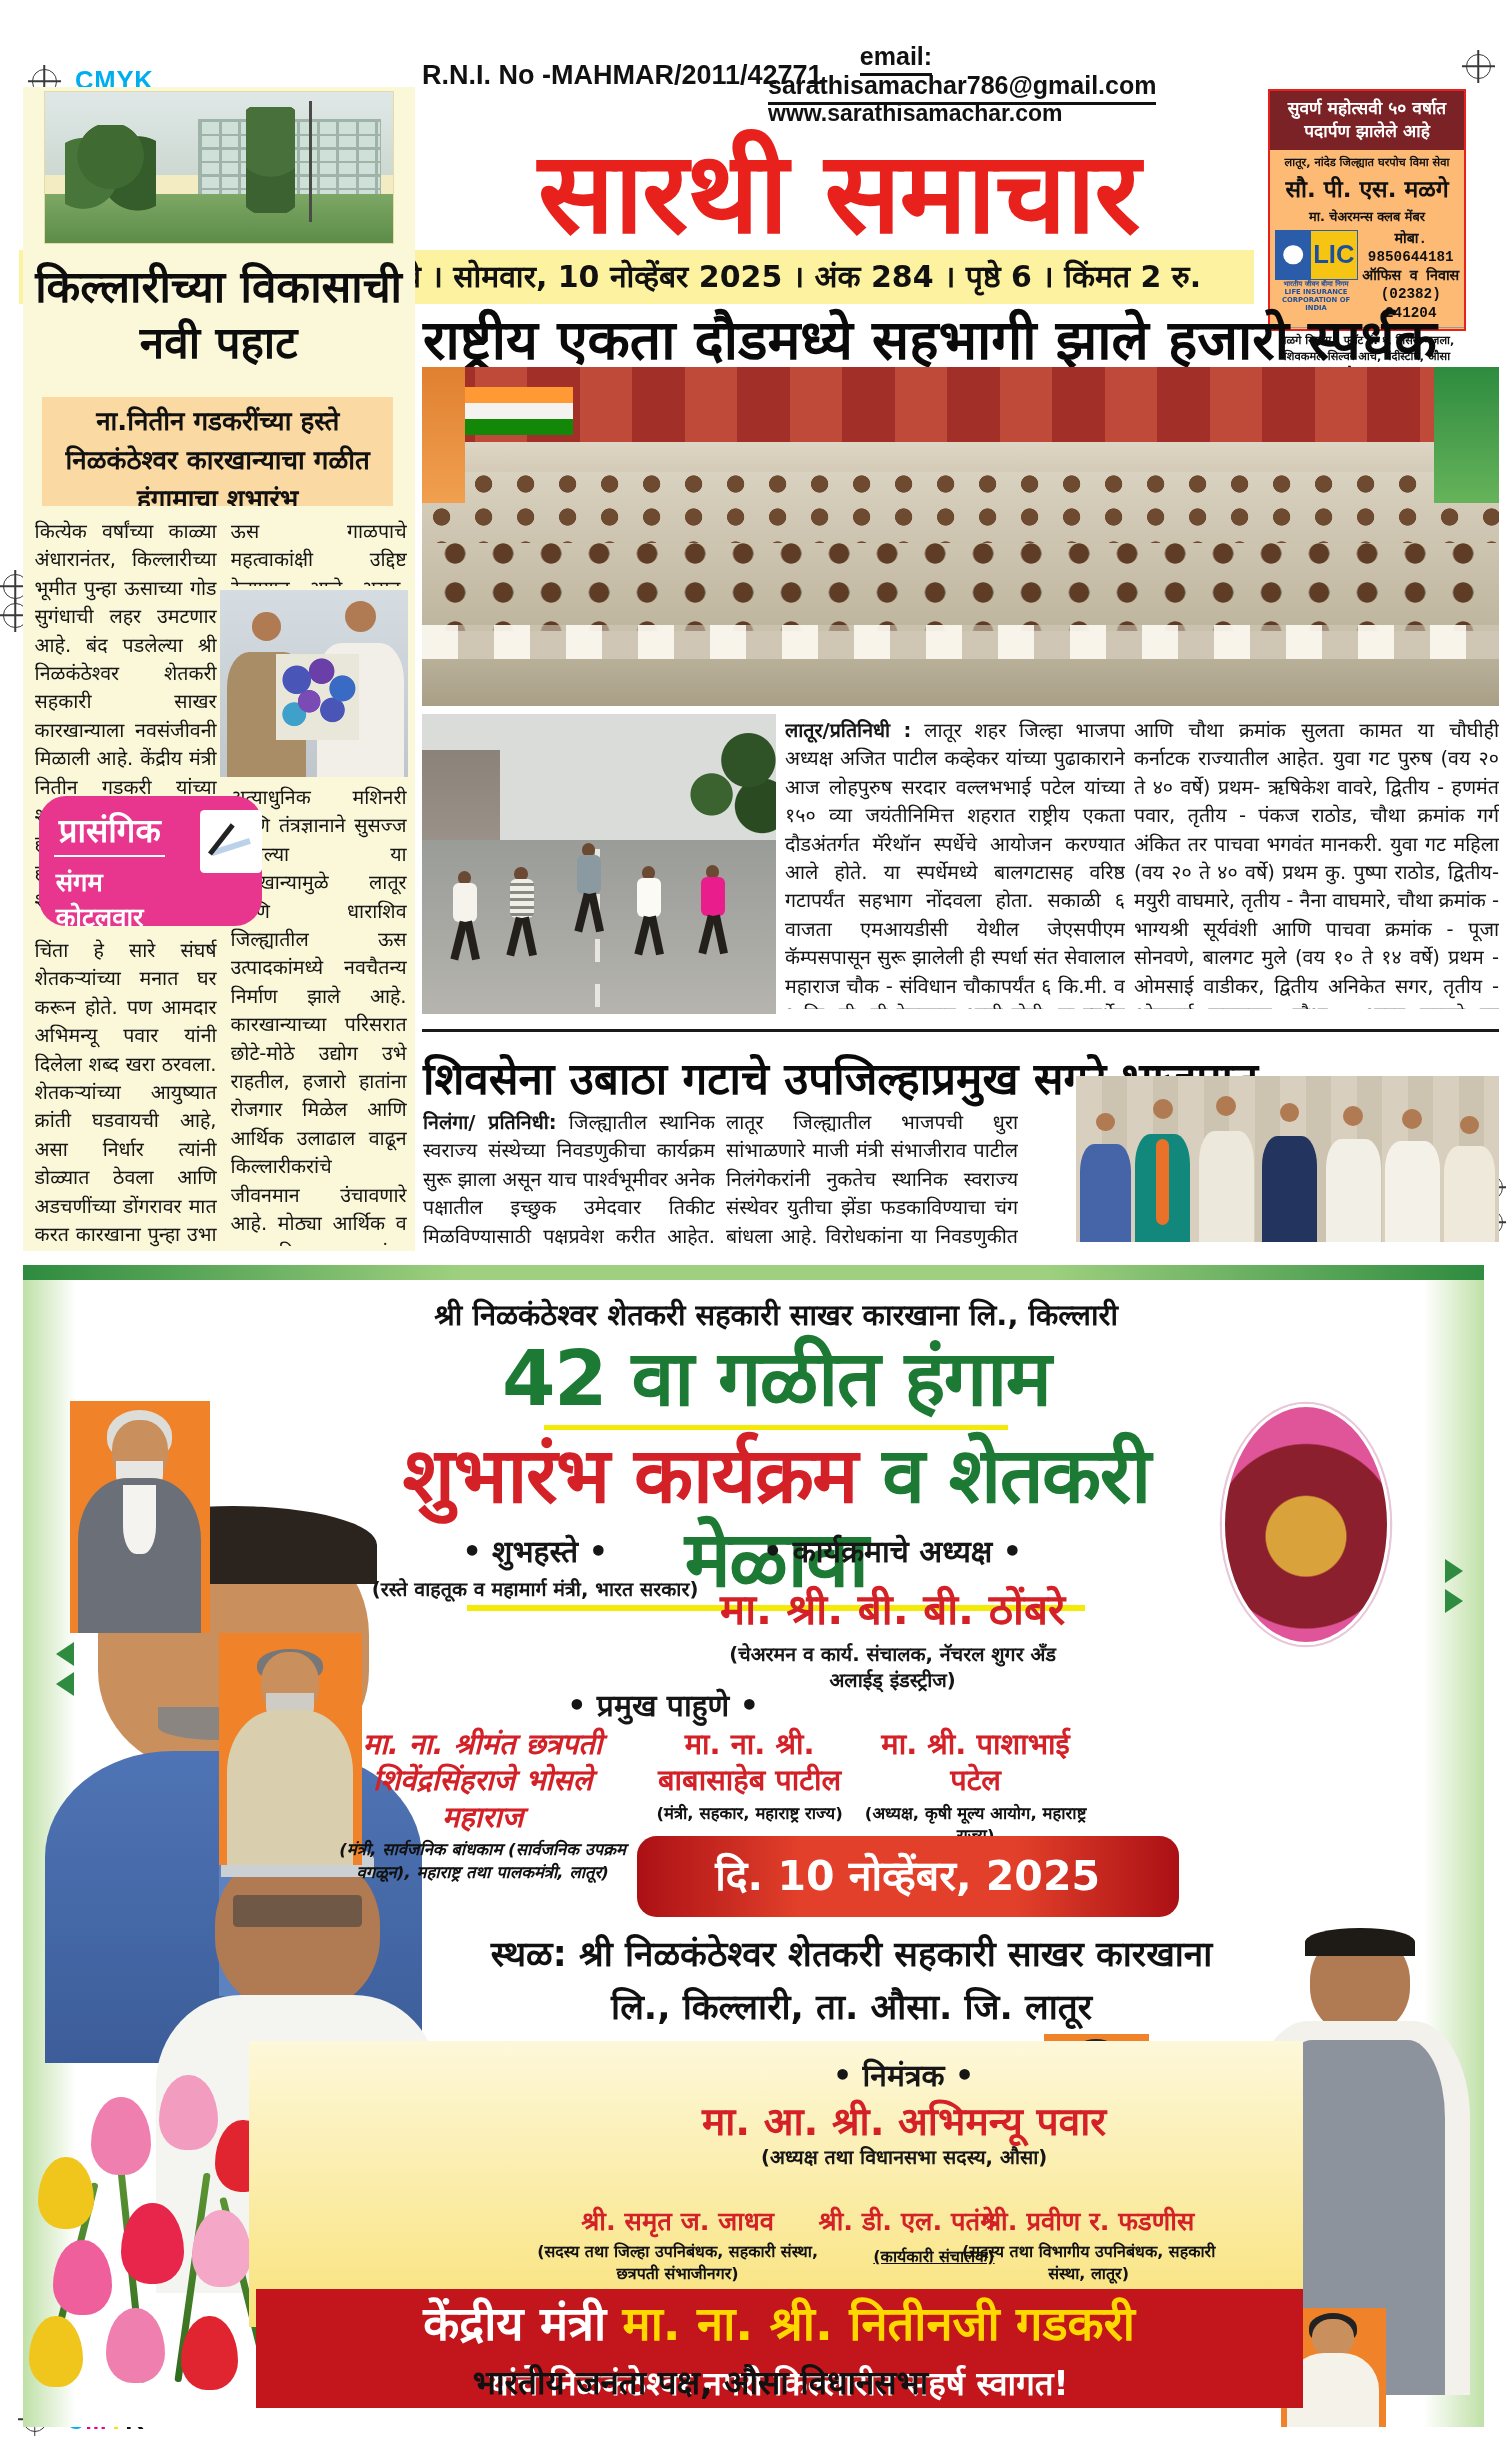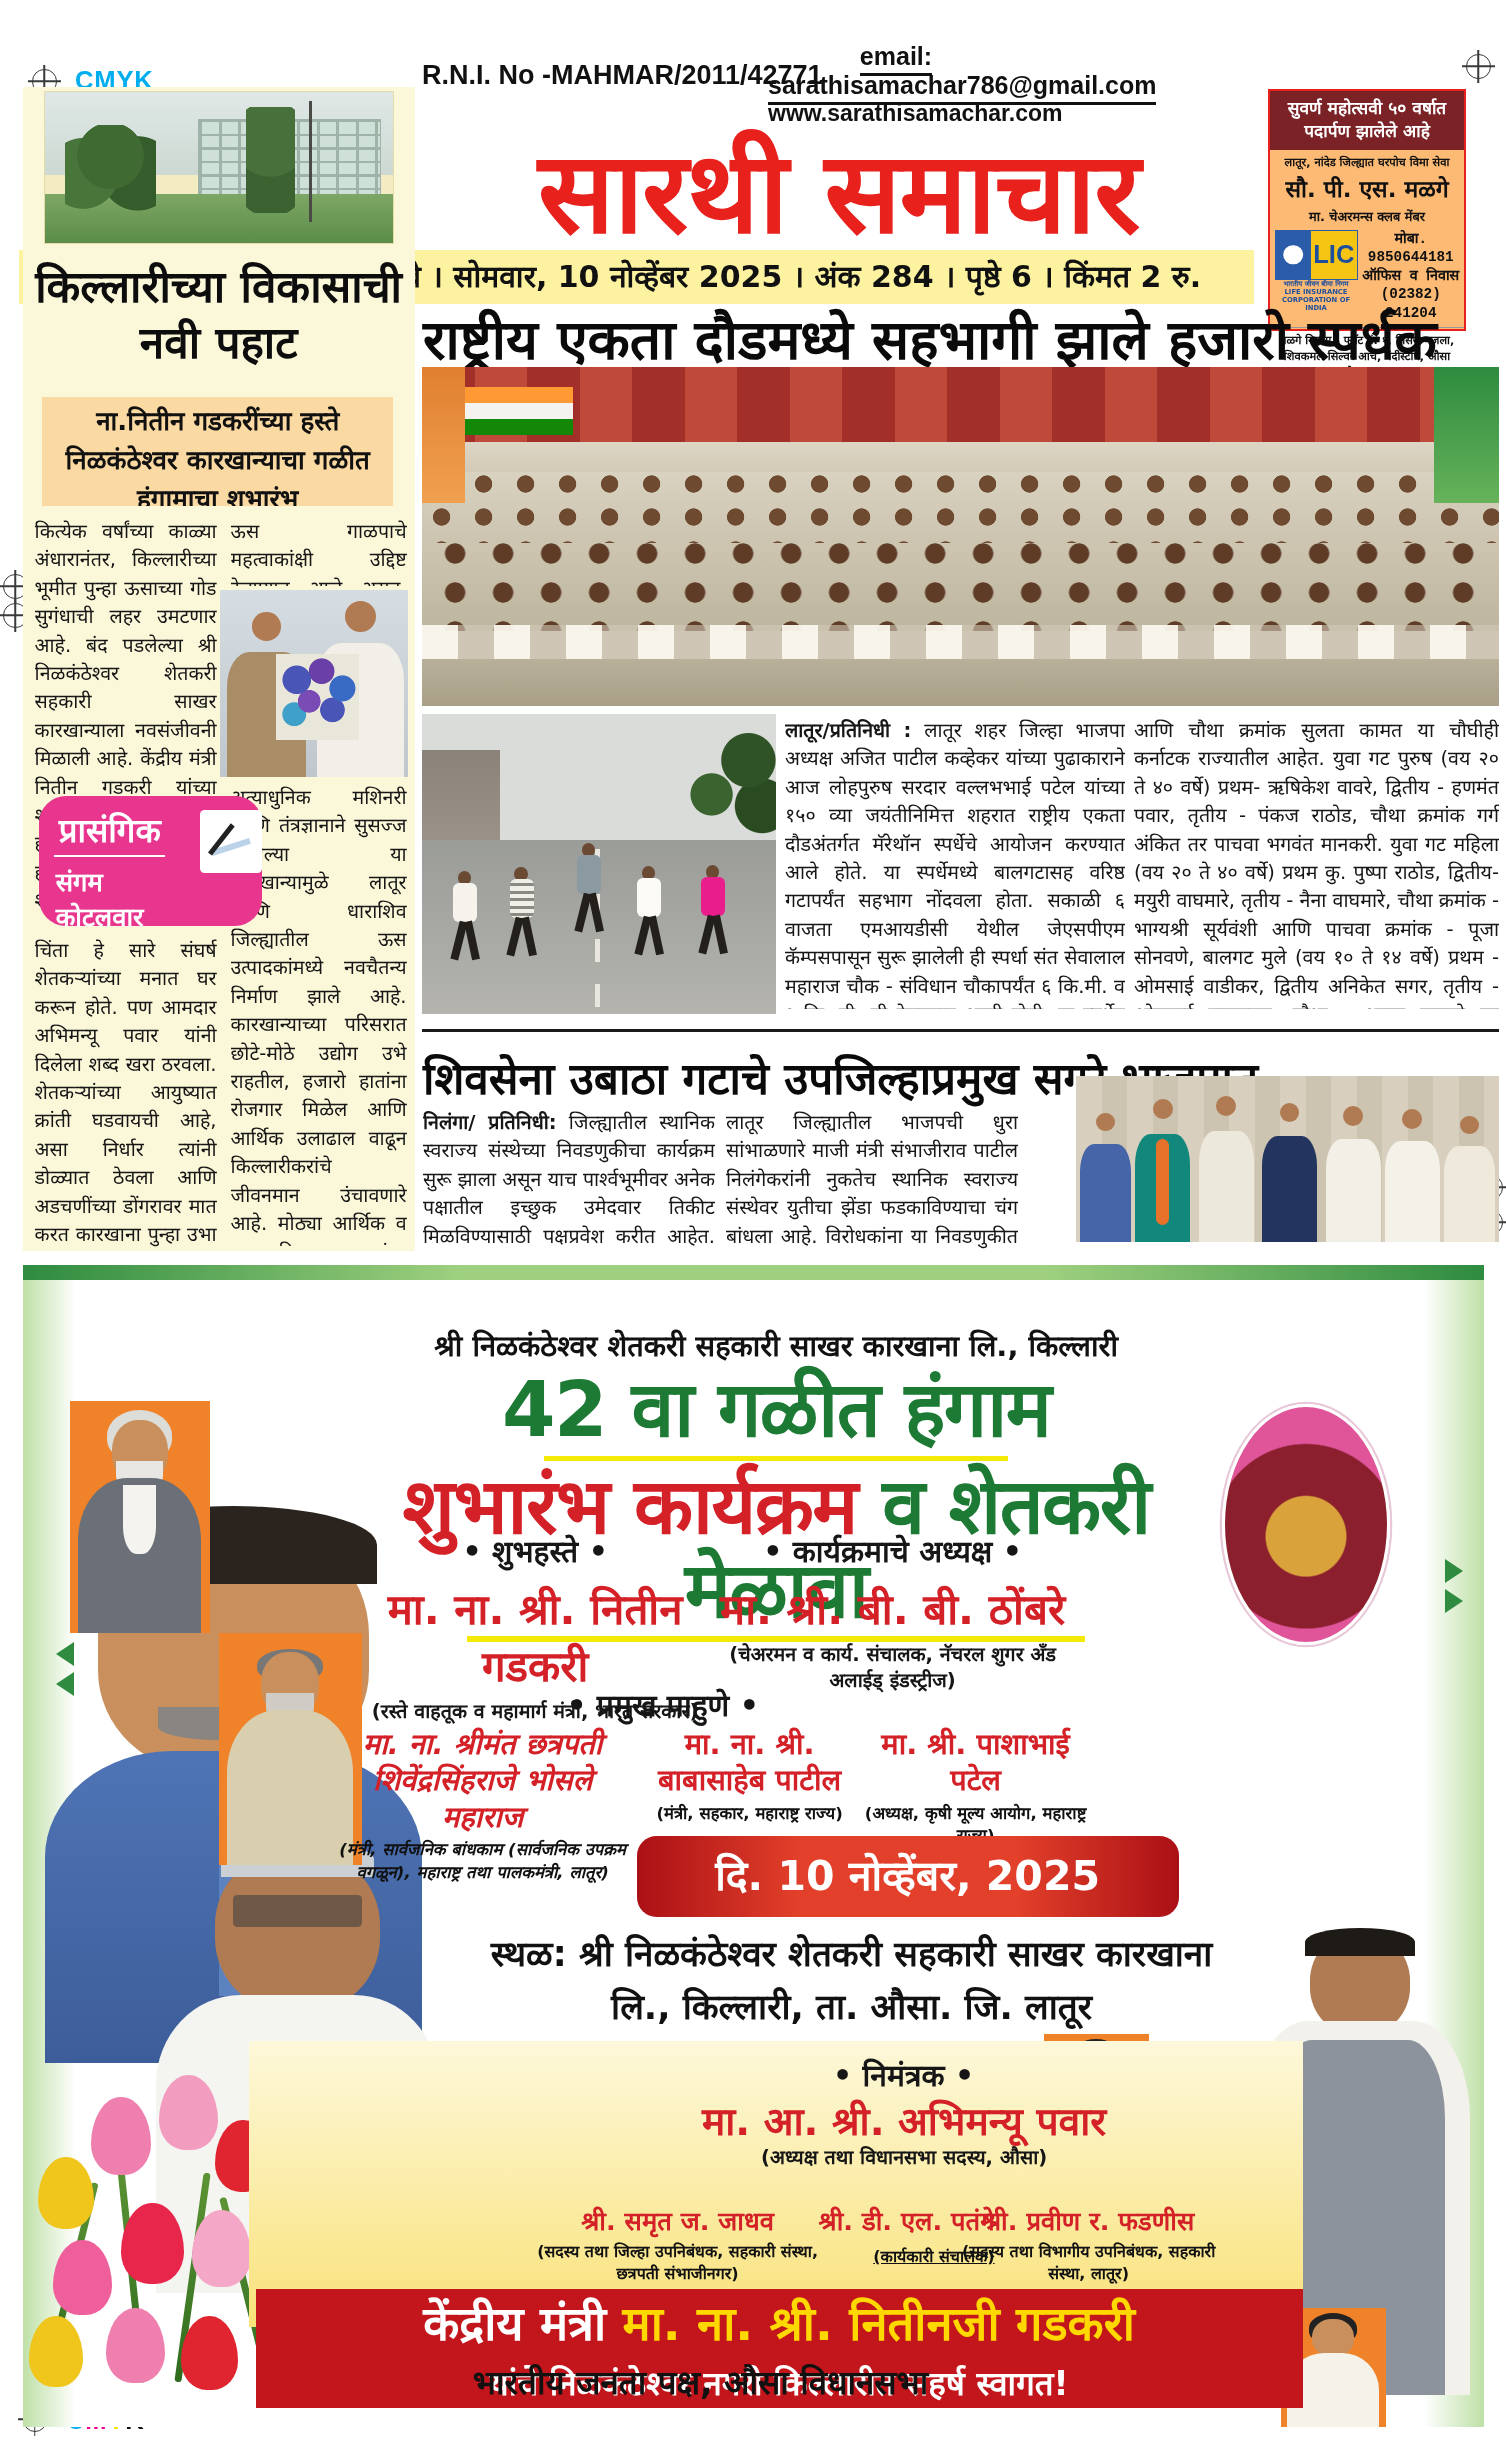--- a/index.html
+++ b/index.html
@@ -80,21 +80,21 @@
   .runner .rl1{left:4.5px;transform:rotate(14deg);}
   .runner .rl2{left:18px;transform:rotate(-12deg);}
 
   .tulip{position:absolute;border-radius:50% 50% 46% 46% / 62% 62% 40% 40%;}
   .stem{position:absolute;width:6.8px;background:linear-gradient(#5c9434,#2f6b1e);border-radius:3px;}
 
   
   .adwrap{background:
      linear-gradient(90deg,#bfe0a6 0,#ffffff 53px,#ffffff 1401px,#bfe0a6 100%),#fff;}
   .adtopband{background:linear-gradient(90deg,#2e8b3f,#9ed07f 30%,#9ed07f 70%,#2e8b3f);}
-  .adorg{font-size:29px;font-weight:800;color:#111;margin-top:31px;}
+  .adorg{font-size:29px;font-weight:800;color:#111;}
   .adt1{font-size:77px;font-weight:800;color:#1d7a34;line-height:1.08;letter-spacing:-1.5px;}
   .adt2red{color:#d42027;} .adt2green{color:#1d7a34;}
   .yline{height:5.3px;background:#f4ea07;margin:4.5px auto;}
   .sect{font-size:30px;font-weight:800;color:#161616;}
   .rname{color:#d42027;font-weight:800;}
   .subsm{font-size:19.6px;font-weight:bold;color:#161616;line-height:1.35;}
   .gname{font-size:29px;line-height:1.25;}
   .gsub{font-size:16.6px;font-weight:bold;line-height:1.35;}
   .datebanner{background:linear-gradient(90deg,#ab1015,#e2402a 30%,#e2402a 70%,#ab1015);
       border-radius:19.6px;color:#fff;font-size:41px;font-weight:800;line-height:81px;}
@@ -383,21 +383,20 @@
         <div class="p-head"></div>
       <div class="p-beard" style="background:#cfccc6;"></div>
       <div class="p-torso" style="background:#d9cfae;"></div>
     </div>
 
     <div class="abs" style="left:1199px;top:139px;width:162px;height:235px;border-radius:50%;border:3.8px solid #fff;
          background:radial-gradient(circle at 50% 55%,#d9a23a 0 26%,#8c1f2e 27% 60%,#e0559a 61%);box-shadow:0 0 0 2.3px #e8c8d8;"></div>
 
     <div class="abs ctr" style="left:343px;top:265px;width:339px;">
       <div class="sect">• शुभहस्ते •</div>
-      <div class="rname" style="font-size:42px;margin-top:7.5px;">मा. ना. श्री. नितीन गडकरी</div>
       <div class="subsm" style="margin-top:6px;">(रस्ते वाहतूक व महामार्ग मंत्री, भारत सरकार)</div>
     </div>
     <div class="abs ctr" style="left:693px;top:265px;width:354px;">
       <div class="sect">• कार्यक्रमाचे अध्यक्ष •</div>
       <div class="rname" style="font-size:42px;margin-top:7.5px;">मा. श्री. बी. बी. ठोंबरे</div>
       <div class="subsm" style="margin-top:6px;">(चेअरमन व कार्य. संचालक, नॅचरल शुगर अँड अलाईड् इंडस्ट्रीज)</div>
     </div>
 
     <div class="abs portrait" style="left:1021px;top:305px;width:105px;height:137px;">
       <div class="p-hair"></div>

